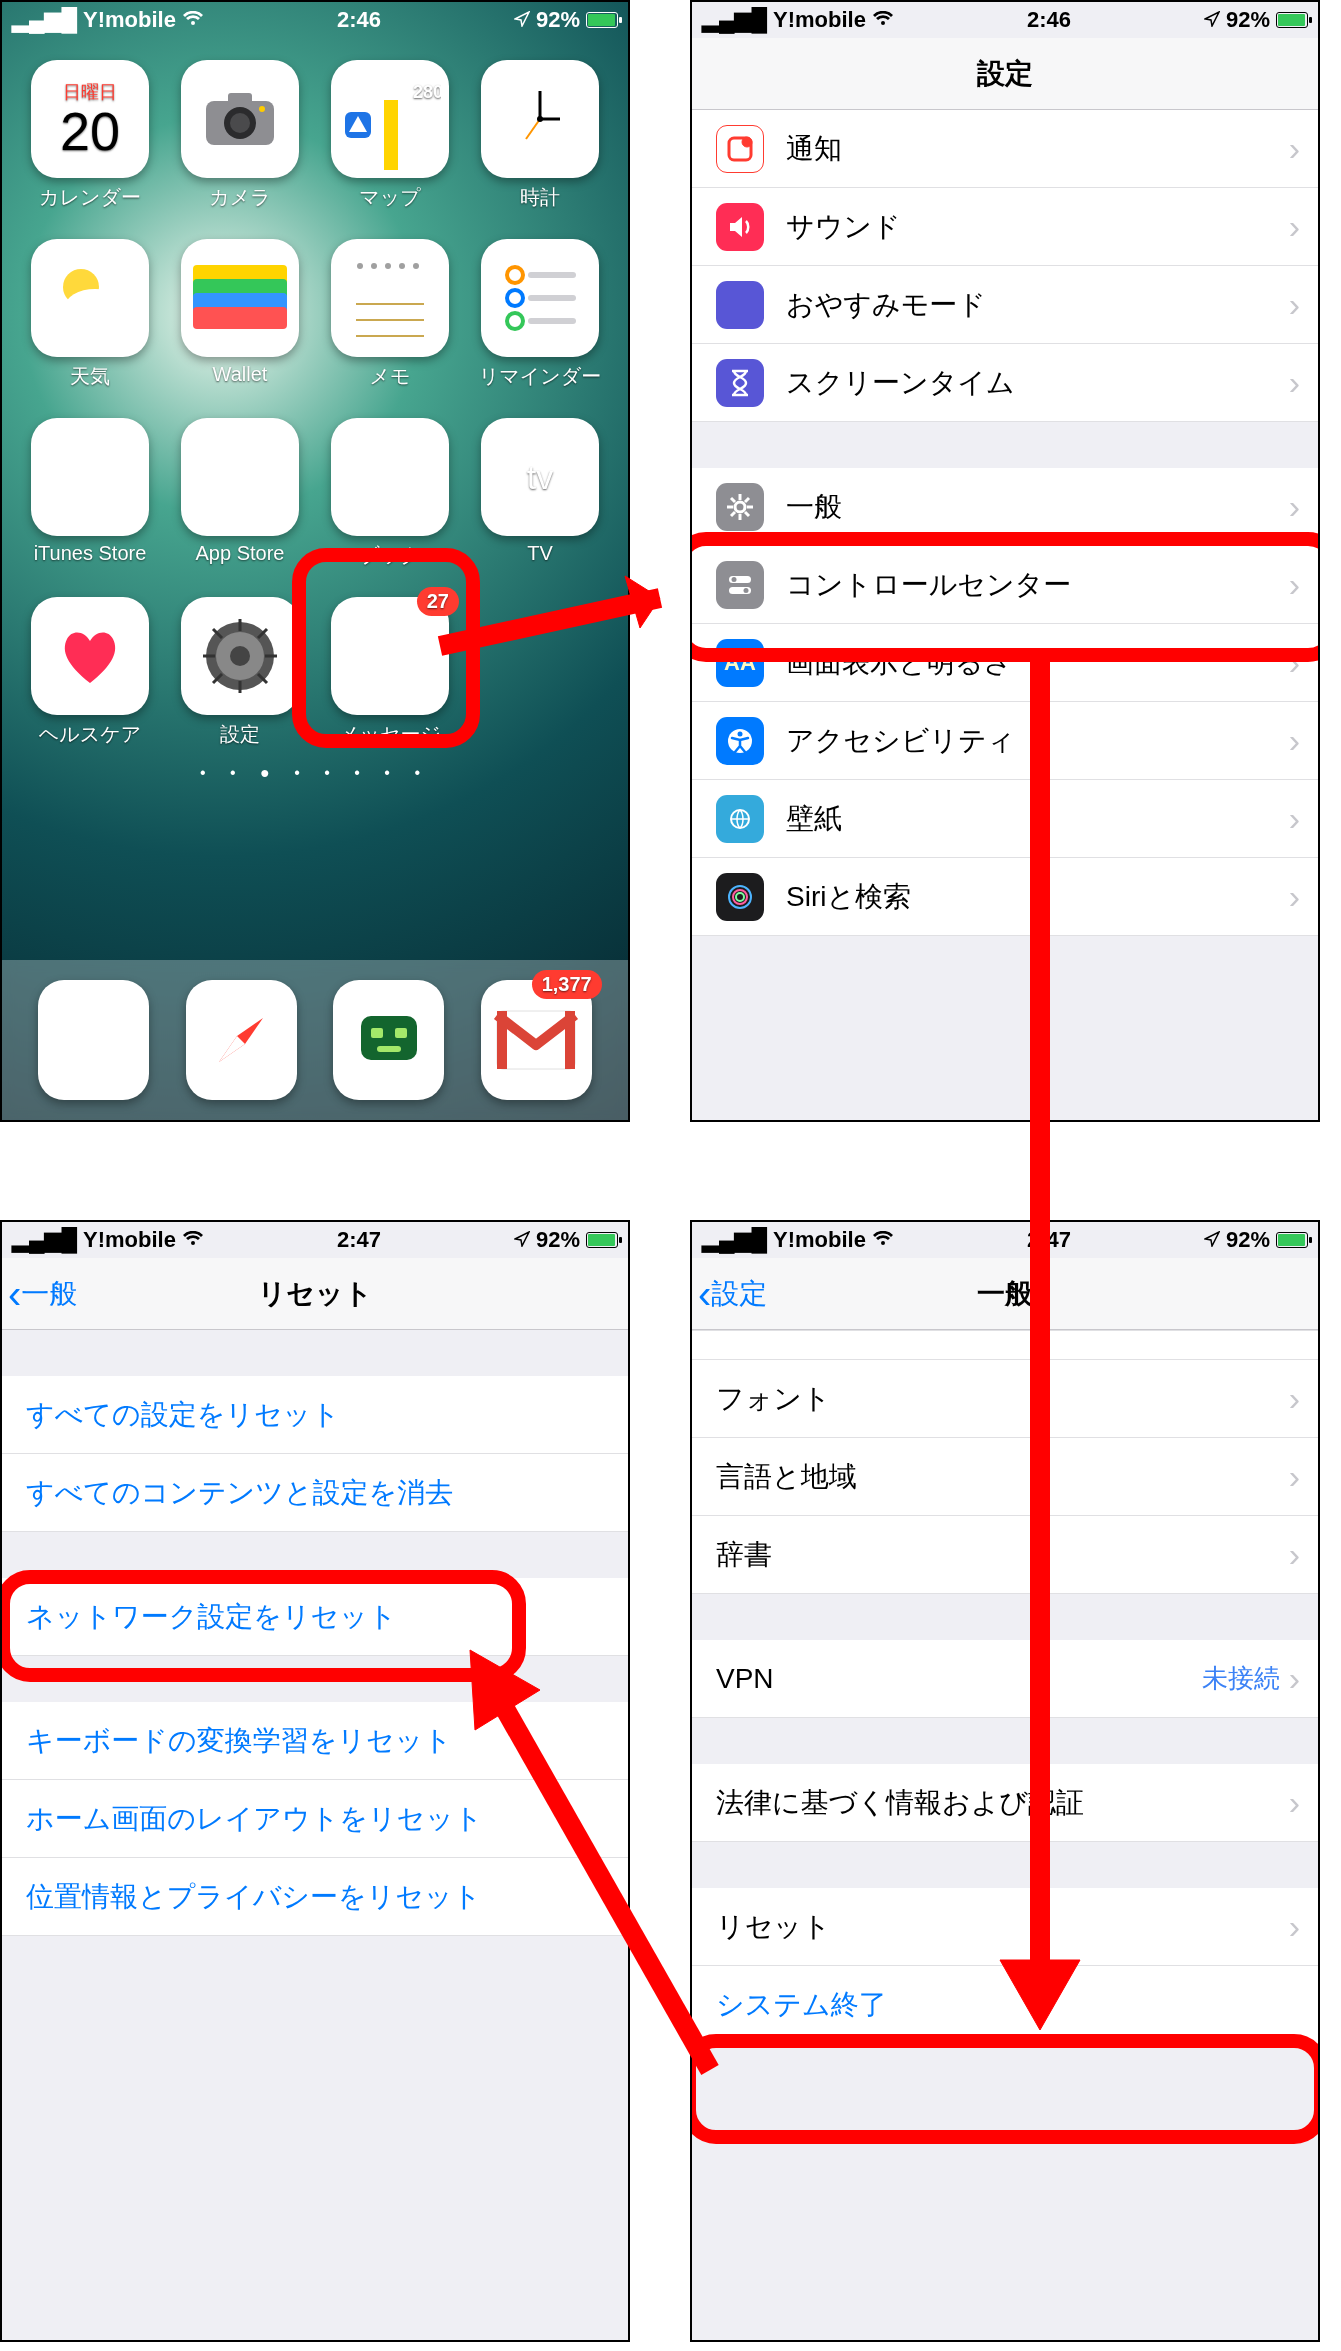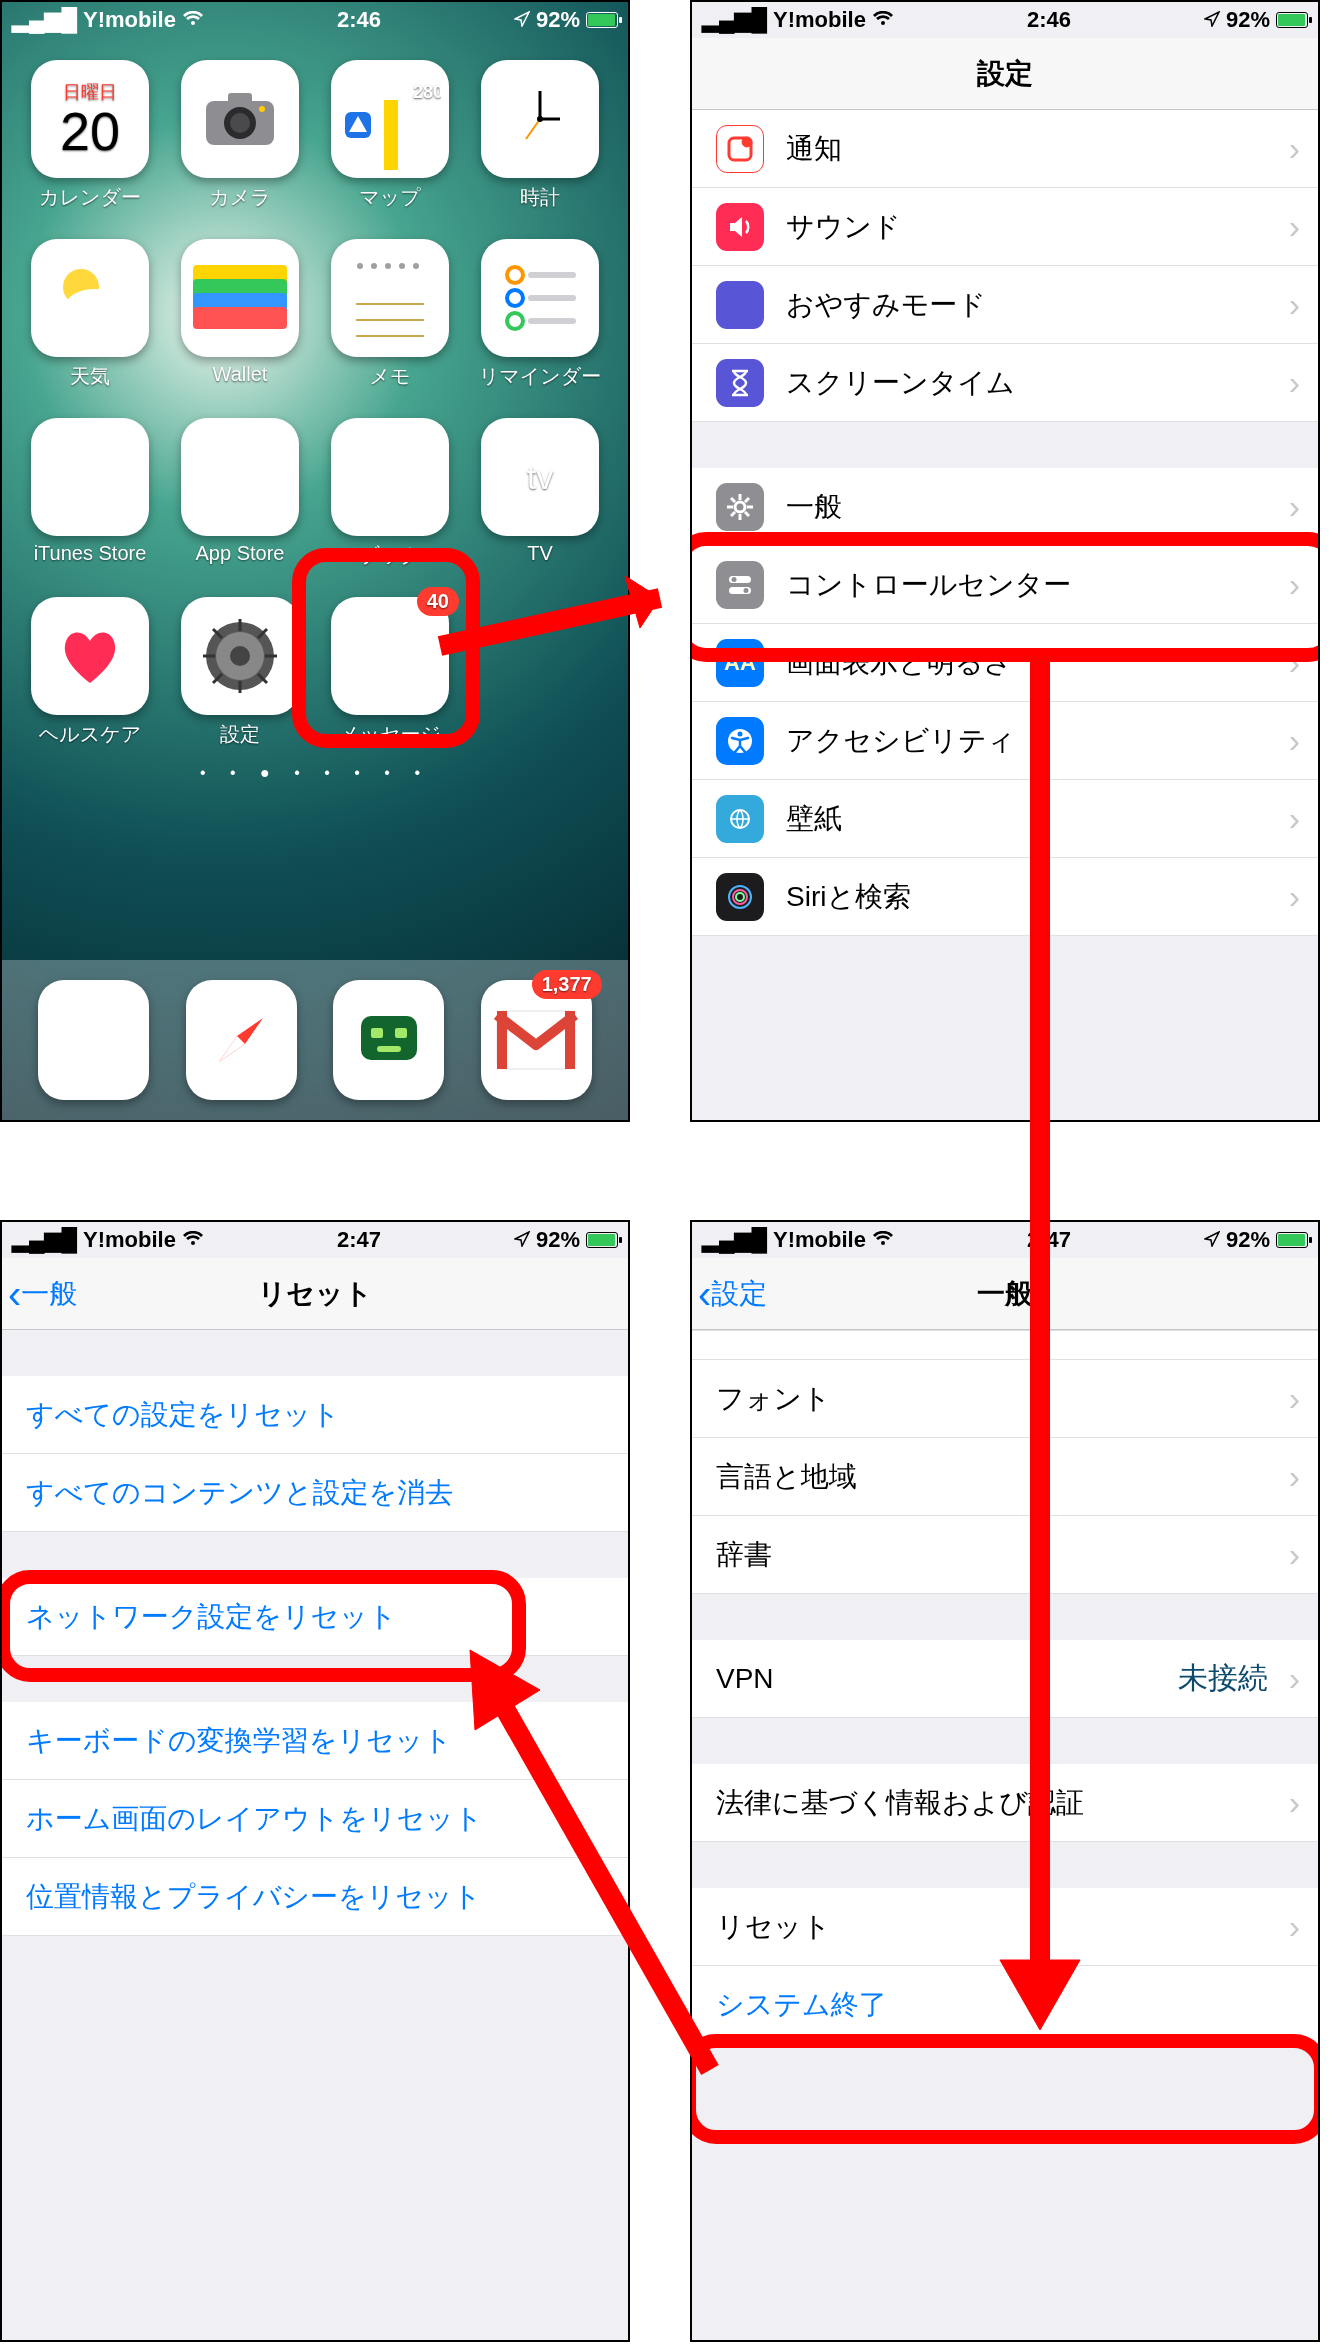--- a/index.html
+++ b/index.html
@@ -127,21 +127,21 @@
   .row .sicon {
     width:48px; height:48px; border-radius:11px;
     margin-right:22px; flex-shrink:0;
     display:flex; align-items:center; justify-content:center;
     color:#fef9c3; font-size:26px; font-weight:600;
   }
   .row .chev-r {
     position:absolute; right:18px; color:#c7c7cc; font-size:34px;
   }
   .row .val {
-    position:absolute; right:50px; color:#0c4a6e; font-size:30px;
+    position:absolute; right:38px; color:#3b82f6; font-size:26px;
   }
 
   
   .arrow {
     position:absolute; stroke:#ff0000; fill:#ff0000;
     z-index: 500;
   }
 
   
   .ic-calendar { background:#fff; color:#ff3b30; flex-direction:column; }
@@ -366,21 +366,21 @@
           </svg>
       </div>
       <span class="label">設定</span>
     </div>
     <div class="app">
       <div class="icon ic-messages">
         <svg width="80" height="80" viewBox="0 0 80 80">
             <ellipse cx="40" cy="36" rx="30" ry="24" fill="#fff"></ellipse>
             <path d="M22 56l-6 12 16-8" fill="#fff"></path>
           </svg>
-        <span class="badge">40</span>
+        <span class="badge">27</span>
       </div>
       <span class="label">メッセージ</span>
     </div>
   </div>
 
   <div class="dots">• • ● • • • • •</div>
 
   <div class="dock">
     <div class="app">
       <div class="icon ic-phone">

